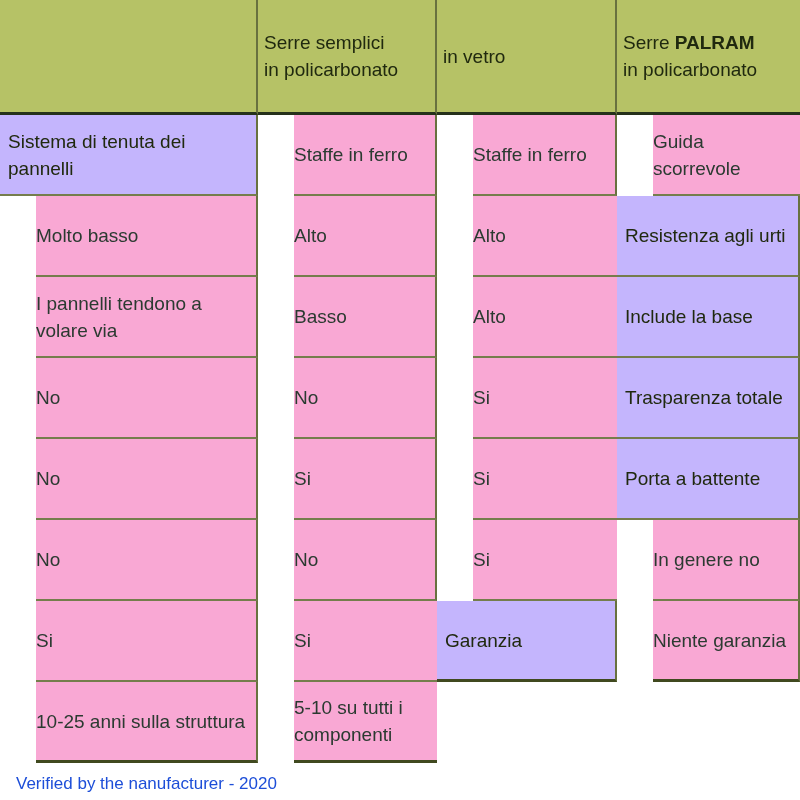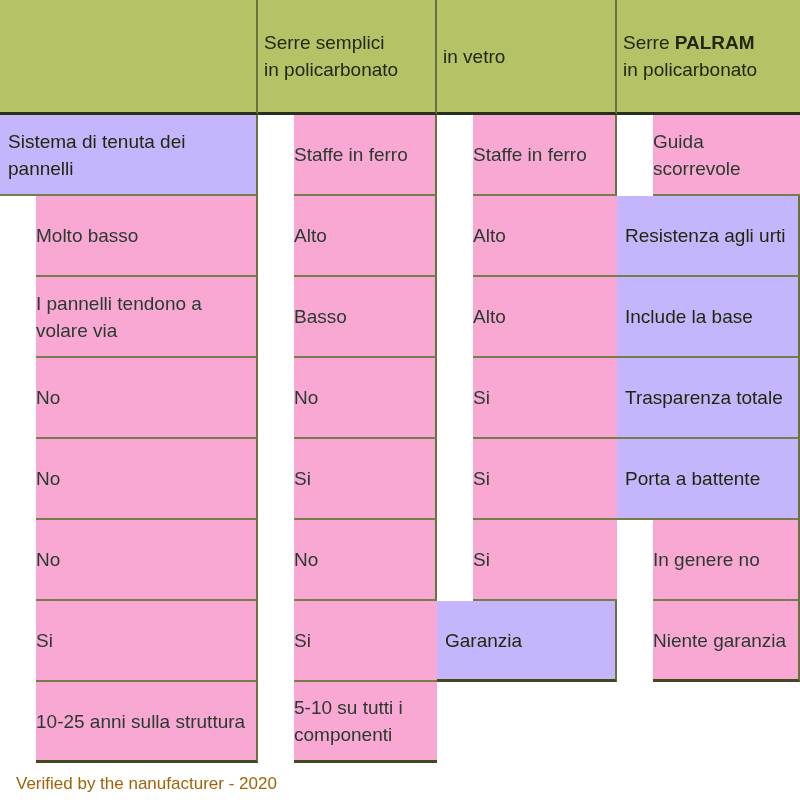--- a/index.html
+++ b/index.html
@@ -59,21 +59,21 @@
     margin-left: 36px;
   }
 
   
   .last-row { border-bottom: 3px solid #40491f; }
 
   #footer-note {
     margin-top: 11px;
     padding-left: 16px;
     font-size: 17px;
-    color: #a16207;
+    color: #1d4ed8;
   }
 </style>
 </head>
 <body>
 
 <div id="comparison-table">
 
   <div class="cell header-cell col-0"></div>
 
   <div class="cell header-cell col-1">

